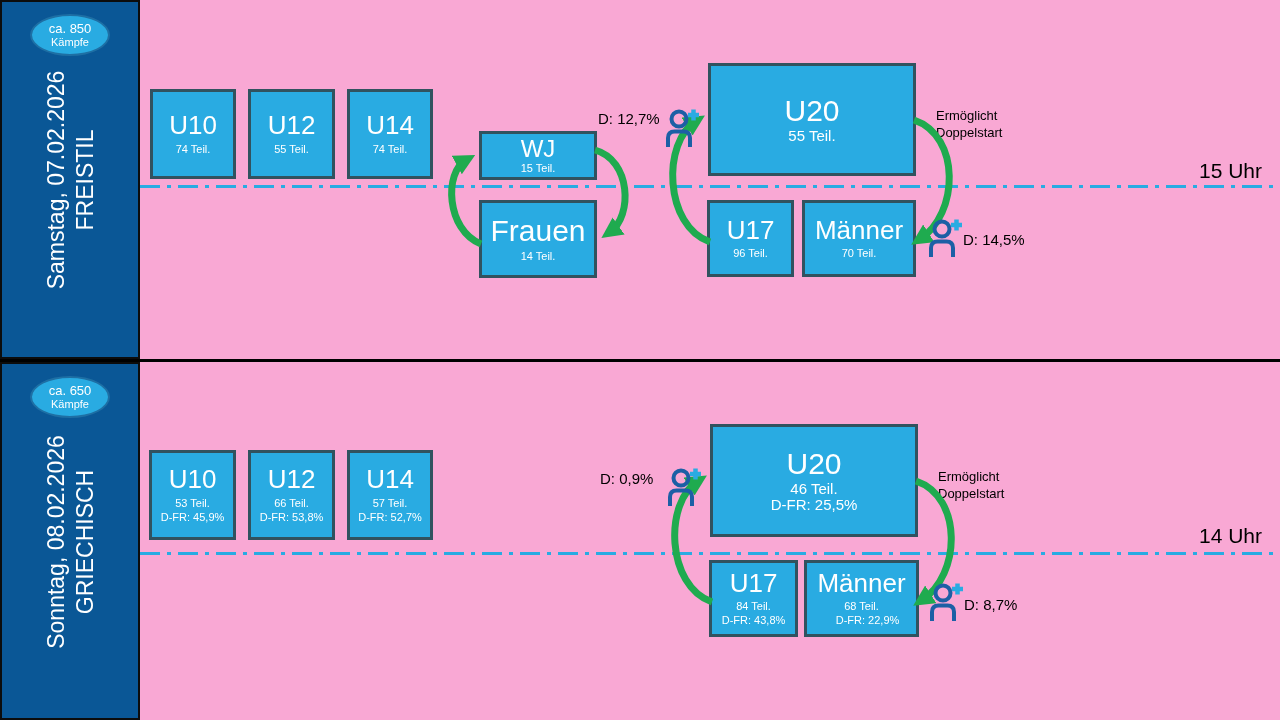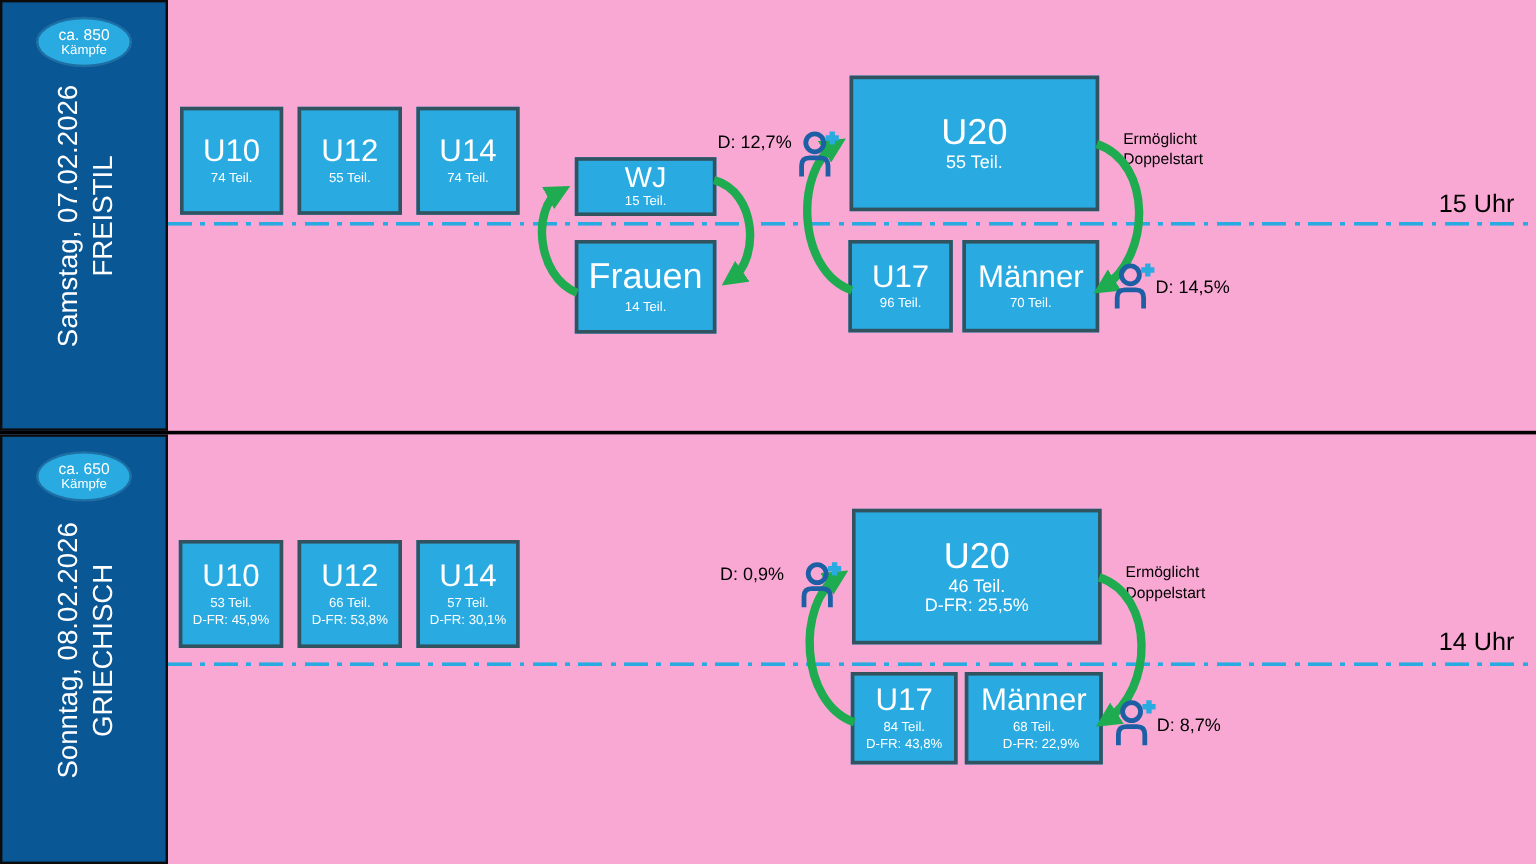--- a/index.html
+++ b/index.html
@@ -171,21 +171,21 @@
       <div class="box-sub" style="margin-top:0;">D-FR: 45,9%</div>
     </div>
     <div class="box" style="left:248px; top:88px; width:87px; height:90px;">
       <div class="box-title">U12</div>
       <div class="box-sub">66 Teil.</div>
       <div class="box-sub" style="margin-top:0;">D-FR: 53,8%</div>
     </div>
     <div class="box" style="left:347px; top:88px; width:86px; height:90px;">
       <div class="box-title">U14</div>
       <div class="box-sub">57 Teil.</div>
-      <div class="box-sub" style="margin-top:0;">D-FR: 30,1%</div>
+      <div class="box-sub" style="margin-top:0;">D-FR: 52,7%</div>
     </div>
 
     <div class="box" style="left:710px; top:62px; width:208px; height:113px;">
       <div class="box-title big">U20</div>
       <div class="box-sub mid">46 Teil.</div>
       <div class="box-sub mid" style="margin-top:0;">D-FR: 25,5%</div>
     </div>
     <div class="box" style="left:709px; top:198px; width:89px; height:77px;">
       <div class="box-title">U17</div>
       <div class="box-sub">84 Teil.</div>

